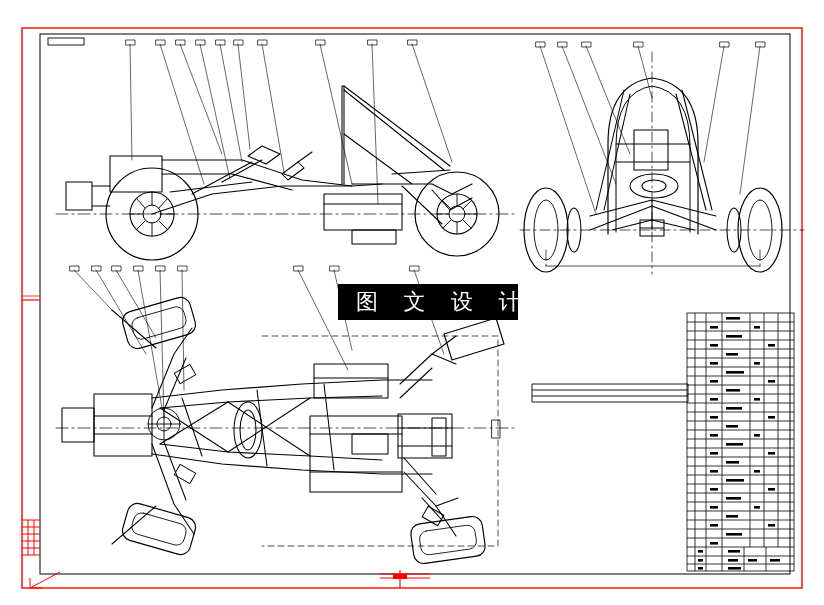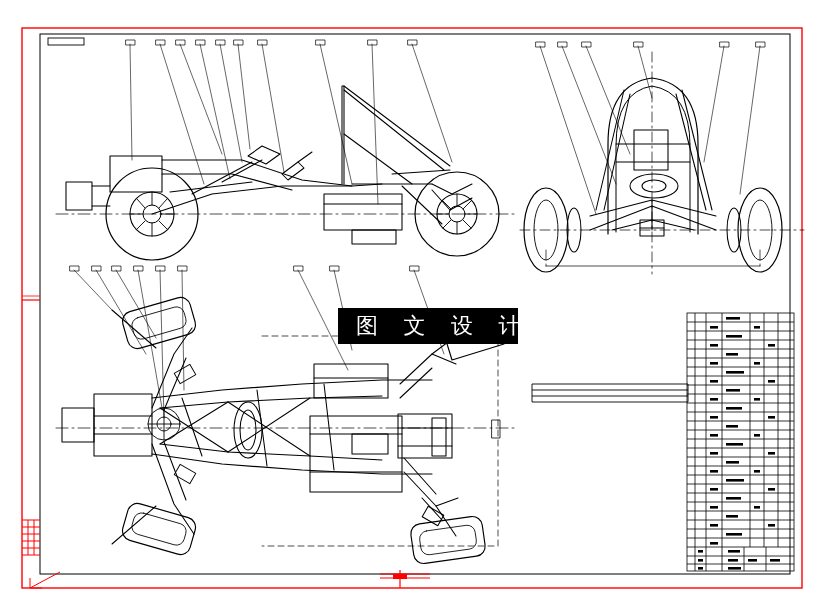--- a/index.html
+++ b/index.html
@@ -319,21 +319,21 @@
       <g stroke-width="0.7" stroke-dasharray="12 4 2 4">
         <line x1="4" y1="170" x2="462" y2="170"></line>
       </g>
 
       <g stroke-width="0.8">
         <rect x="440" y="162" width="8" height="18"></rect>
       </g>
     </g>
   </svg>
 
-  <div class="watermark" style="left:338px;top:284px;width:152px;margin-top:24px;">图 文 设 计</div>
+  <div class="watermark" style="left:338px;top:284px;width:152px;">图 文 设 计</div>
 
   <svg class="abs" style="left:530px;top:380px;" width="160" height="30">
     <g fill="none" stroke="#000000" stroke-width="0.9">
       <line x1="2" y1="4" x2="158" y2="4"></line>
       <line x1="2" y1="10" x2="158" y2="10"></line>
       <line x1="2" y1="16" x2="158" y2="16"></line>
       <line x1="2" y1="22" x2="158" y2="22"></line>
       <line x1="2" y1="4" x2="2" y2="22"></line>
       <line x1="158" y1="4" x2="158" y2="22"></line>
     </g>

